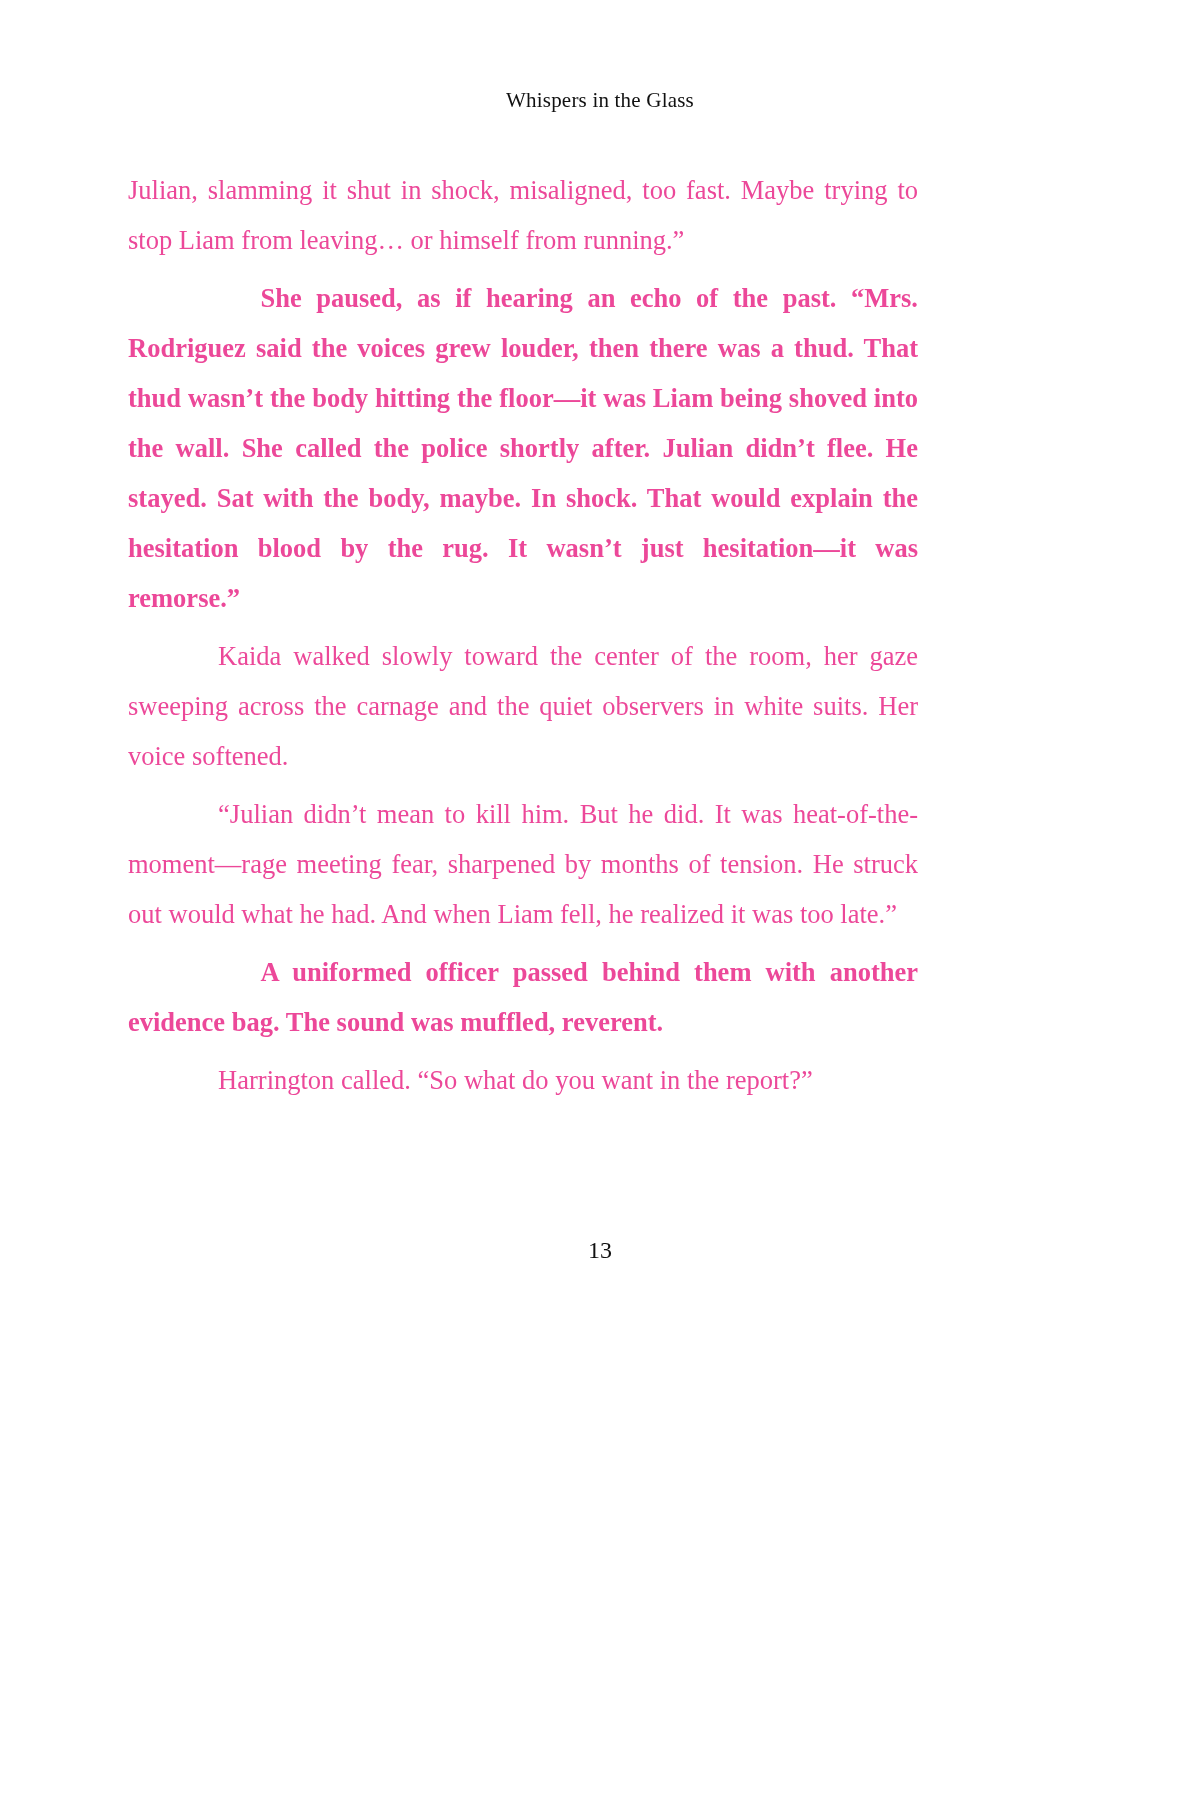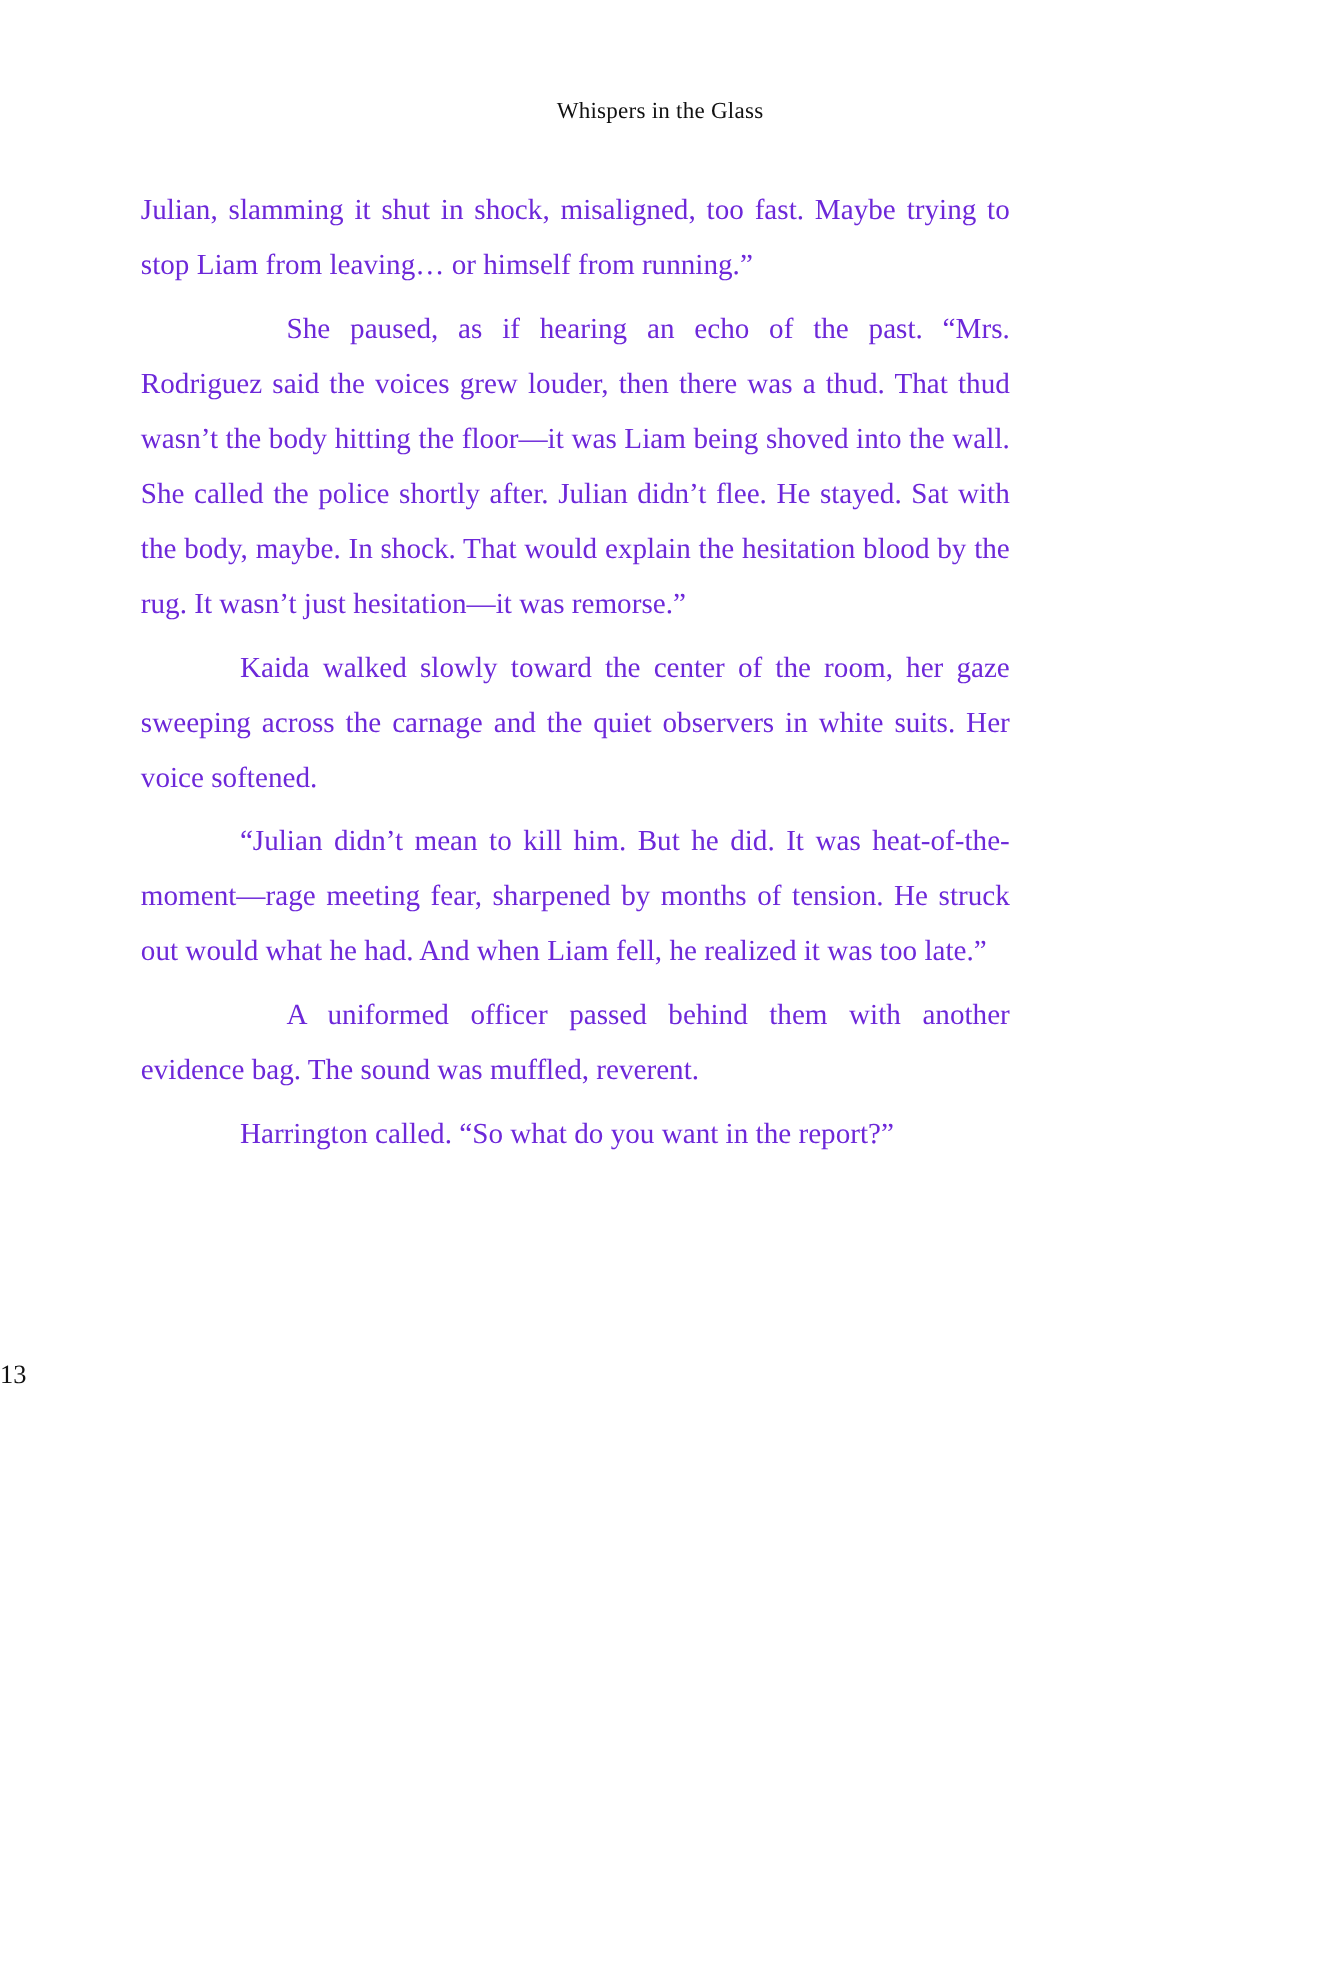--- a/index.html
+++ b/index.html
@@ -42,46 +42,47 @@
     left: 128px;
     width: 790px;
   }
 
   .para {
     margin: 0 0 0.30em 0;
     font-size: 26.5px;
     line-height: 50px;
     text-align: justify;
     text-justify: inter-word;
-    color: #6d28d9;
+    color: #ec4899;
     -webkit-hyphens: none;
     hyphens: none;
   }
 
   .para.no-indent {
     text-indent: 0;
   }
 
   .para.indent {
     text-indent: 5.0em;
+    font-weight: bold;
   }
 
   .para.indent-sm {
     text-indent: 3.4em;
   }
 
   
 
   
   .folio {
     position: absolute;
     left: 0;
     right: 0;
     bottom: 118px;
-    text-align: left;
+    text-align: center;
     font-size: 24px;
     line-height: 1;
     color: #111111;
   }
 </style>
 </head>
 <body>
 
 <div class="page">
 

